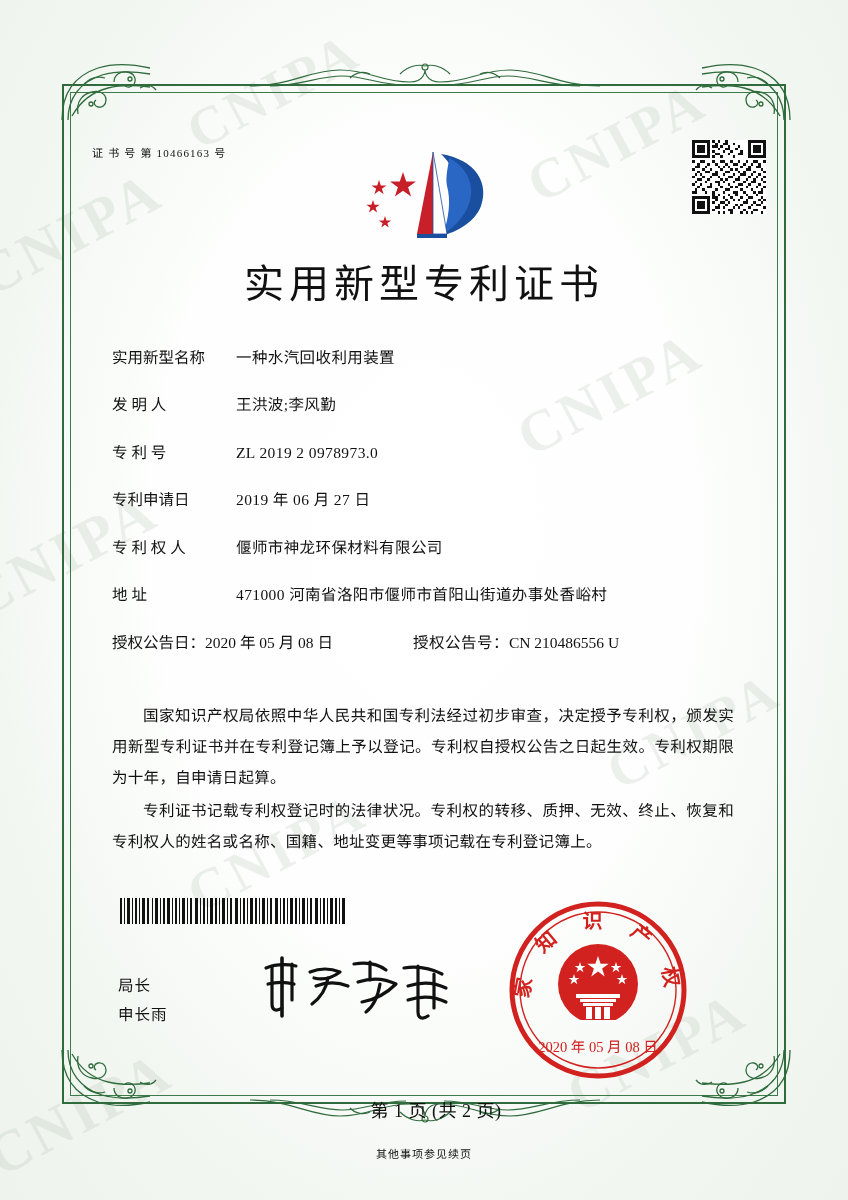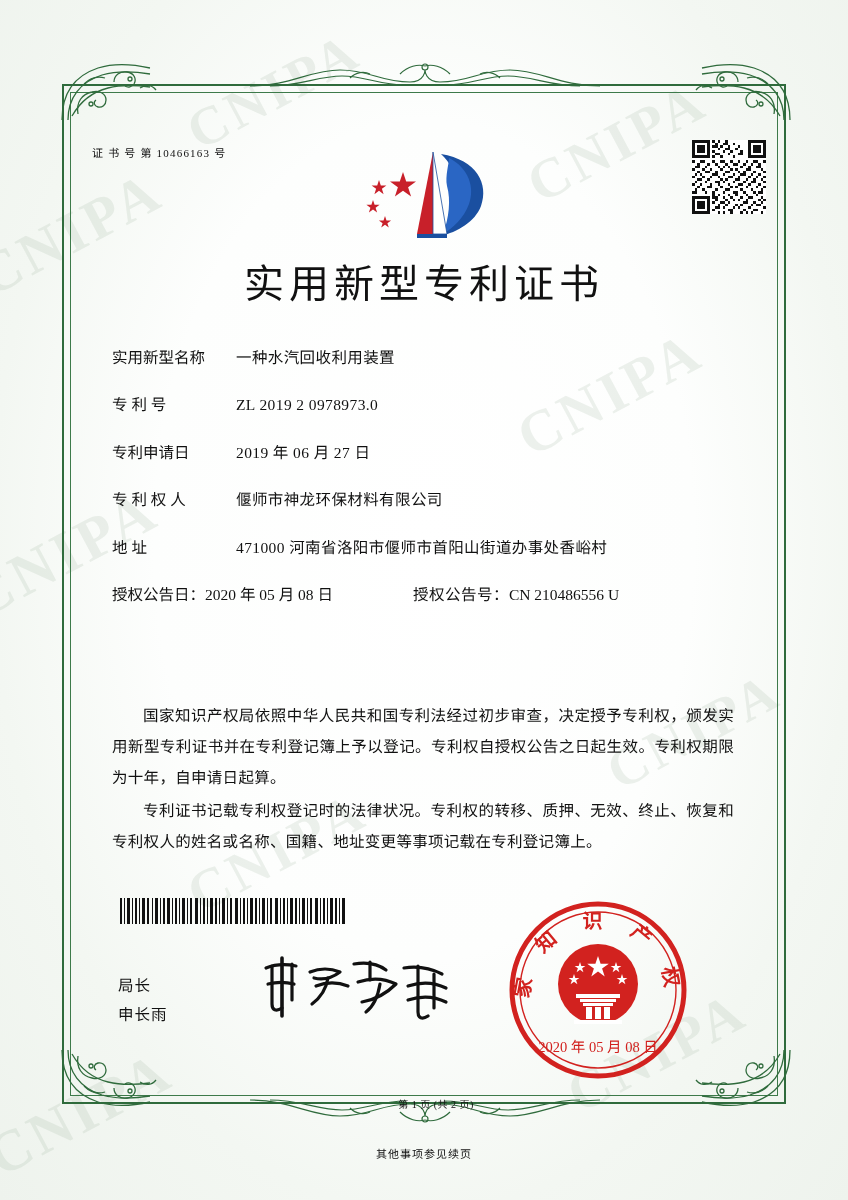--- a/index.html
+++ b/index.html
@@ -205,21 +205,21 @@
     height: 180px;
   }
   .seal svg { display:block; width:100%; height:100%; }
 
   
   .page-num {
     position: absolute;
     left: 0; right: 0;
     top: 1096px;
     text-align: center;
-    font-size: 10px;
+    font-size: 18px;
     color: #111;
     letter-spacing: 0.5px;
     padding-left: 24px;
   }
   .footer-note {
     position: absolute;
     left: 0; right: 0;
     top: 1145px;
     text-align: center;
     font-size: 11px;
@@ -546,20 +546,24 @@
   </div>
 
   <div class="main-title">实用新型专利证书</div>
 
   <div class="fields">
     <div class="field-row">
       <span class="field-label">实用新型名称</span>
       <span class="field-value">一种水汽回收利用装置</span>
     </div>
     <div class="field-row">
+      <span class="field-label">发    明    人</span>
+      <span class="field-value">王洪波;李风勤</span>
+    </div>
+    <div class="field-row">
       <span class="field-label">专    利    号</span>
       <span class="field-value">ZL 2019 2 0978973.0</span>
     </div>
     <div class="field-row">
       <span class="field-label">专利申请日</span>
       <span class="field-value">2019 年 06 月 27 日</span>
     </div>
     <div class="field-row">
       <span class="field-label">专 利 权 人</span>
       <span class="field-value">偃师市神龙环保材料有限公司</span>

